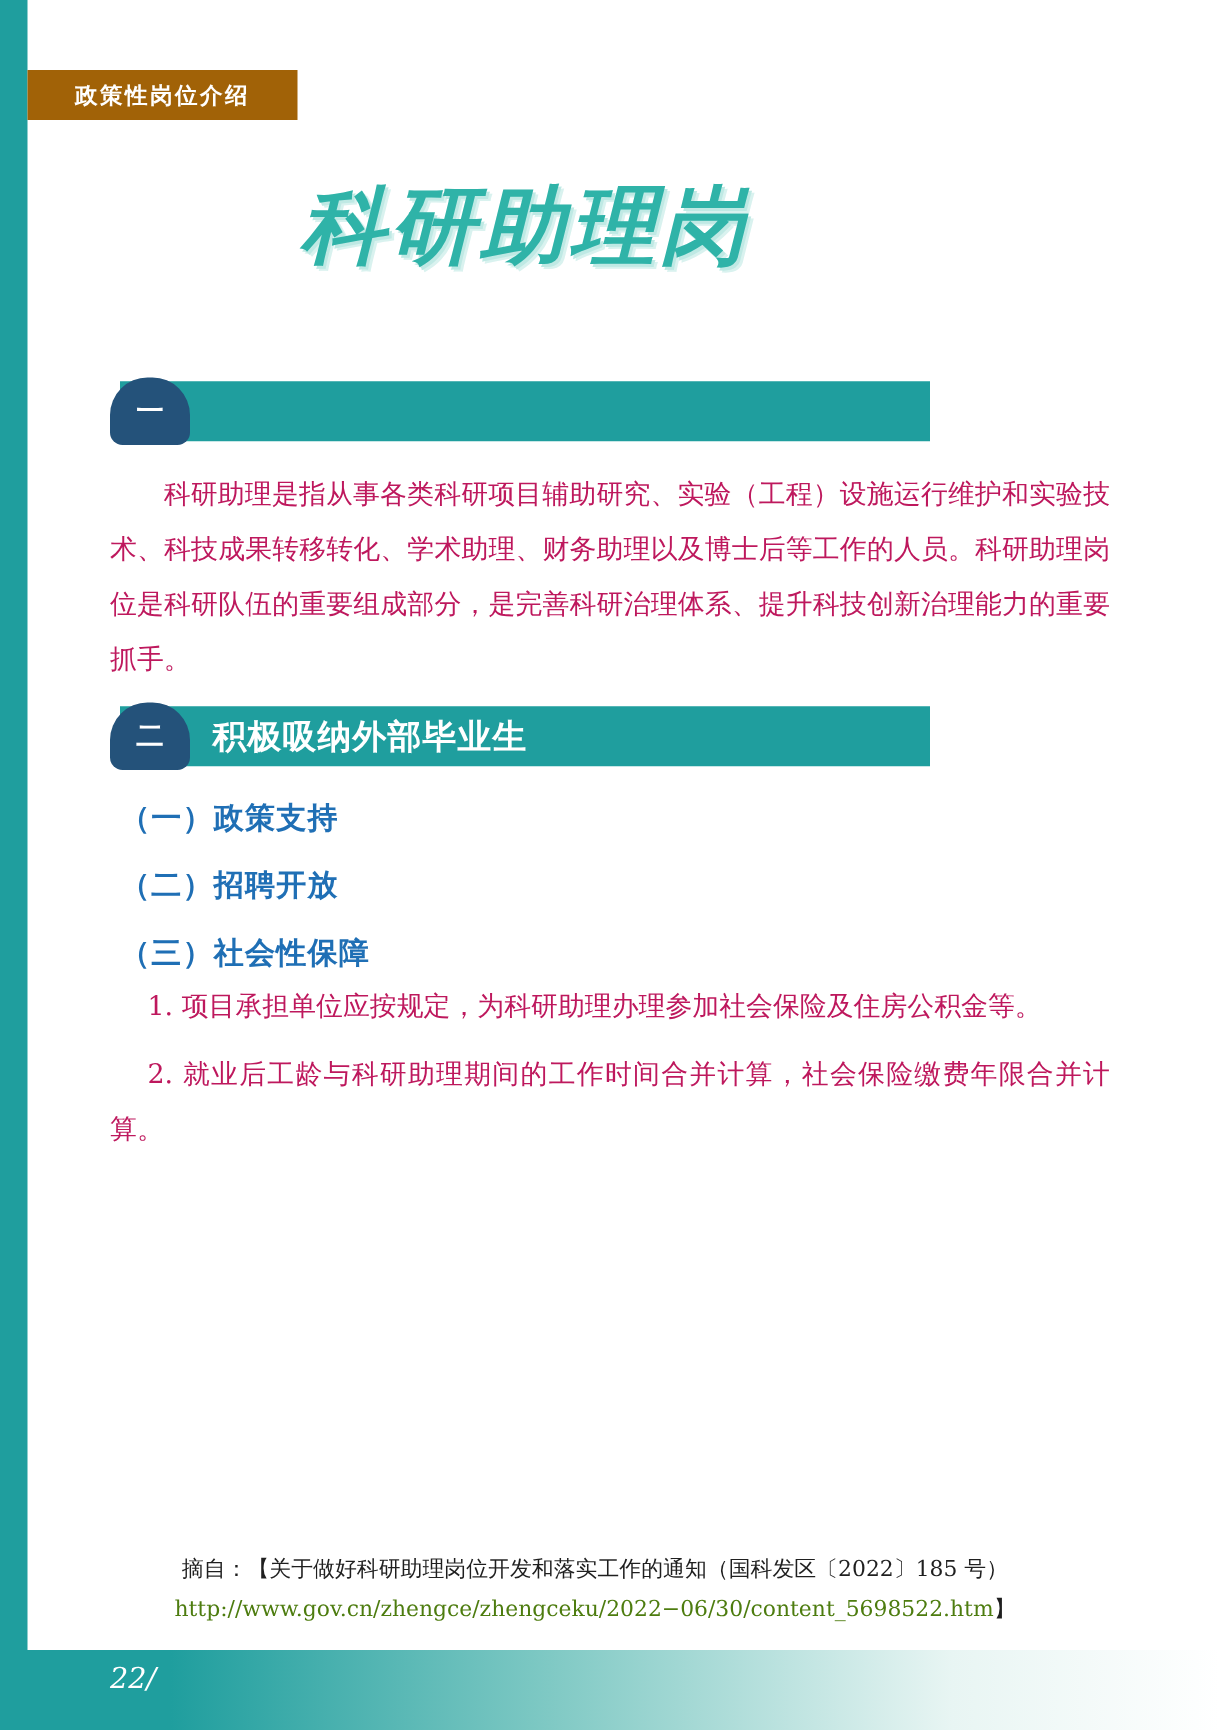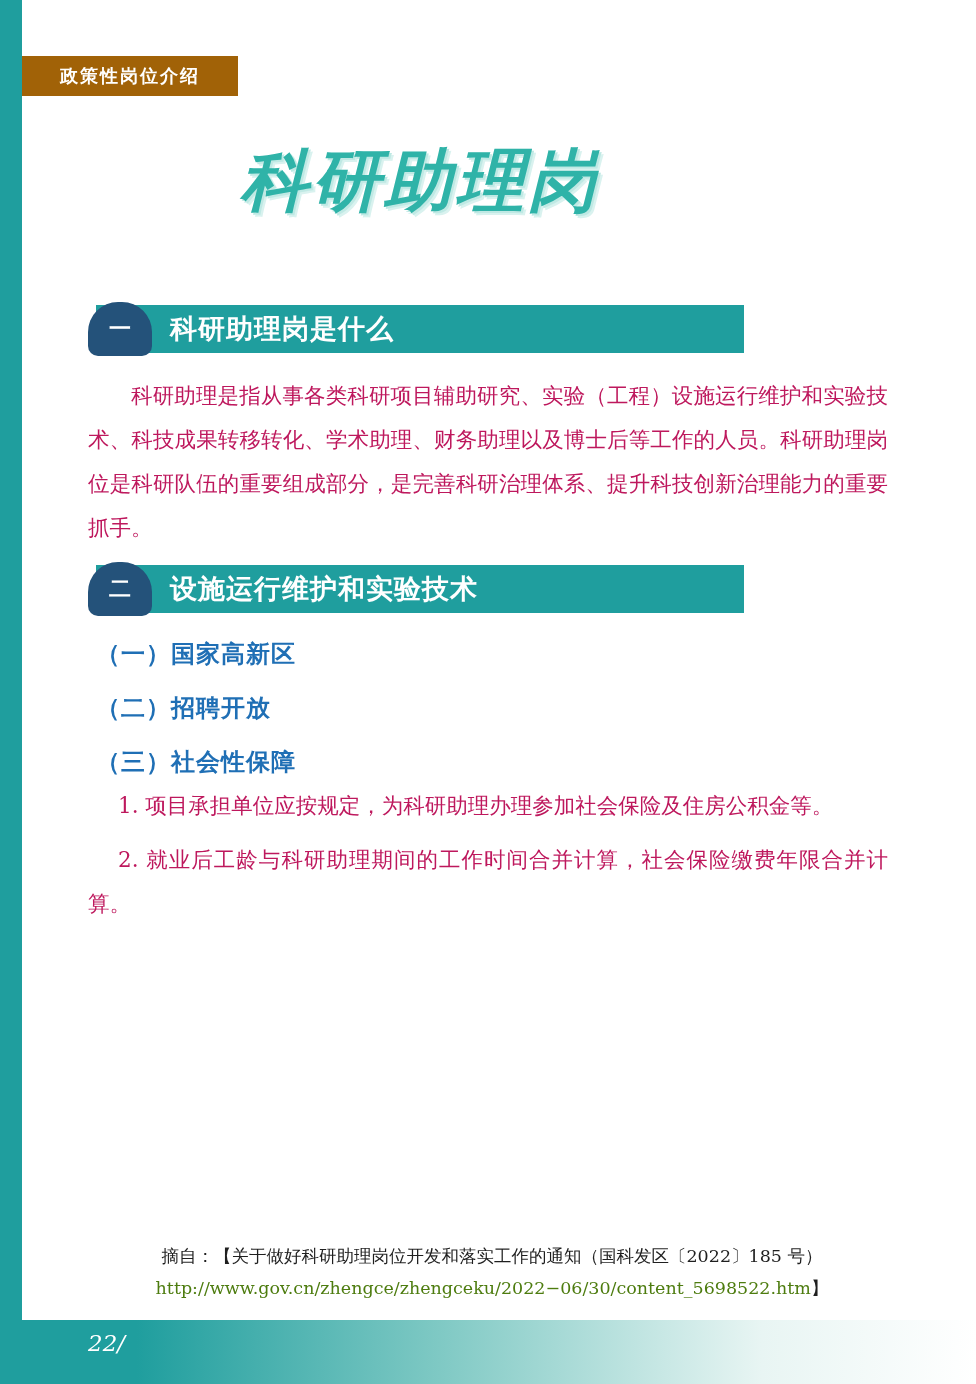--- a/index.html
+++ b/index.html
@@ -120,21 +120,21 @@
     font-size: 24px;
     font-weight: bold;
     color: #1f6fb5;
     margin: 22px 0 4px 8px;
     letter-spacing: 1px;
   }
 
   
   .source {
     position: absolute;
-    left: 92px; top: 1240px;
+    left: 76px; top: 1240px;
     width: 800px;
     text-align: center;
     font-family: "DejaVu Serif", serif;
     font-size: 17.5px;
     line-height: 32px;
     color: #1f1f1f;
   }
   .source .link {
     color: #4d7c0f;
   }
@@ -163,31 +163,30 @@
 
 <div class="header-tag">政策性岗位介绍</div>
 
 <div class="main-title">科研助理岗</div>
 
 <div class="content">
 
   <div class="sec-head">
     <div class="sec-bar"></div>
     <div class="sec-num">一</div>
-    <div class="sec-title">科研助理岗是什么</div>
   </div>
   <p class="para">科研助理是指从事各类科研项目辅助研究、实验（工程）设施运行维护和实验技术、科技成果转移转化、学术助理、财务助理以及博士后等工作的人员。科研助理岗位是科研队伍的重要组成部分，是完善科研治理体系、提升科技创新治理能力的重要抓手。</p>
 
   <div class="sec-head">
     <div class="sec-bar"></div>
     <div class="sec-num">二</div>
-    <div class="sec-title">设施运行维护和实验技术</div>
+    <div class="sec-title">积极吸纳外部毕业生</div>
   </div>
 
-  <div class="sub-head">（一）国家高新区</div>
+  <div class="sub-head">（一）政策支持</div>
 
   <div class="sub-head">（二）招聘开放</div>
 
   <div class="sub-head">（三）社会性保障</div>
   <p class="para sub">1. 项目承担单位应按规定，为科研助理办理参加社会保险及住房公积金等。</p>
   <p class="para sub">2. 就业后工龄与科研助理期间的工作时间合并计算，社会保险缴费年限合并计算。</p>
 
 </div>
 
 <div class="source">

